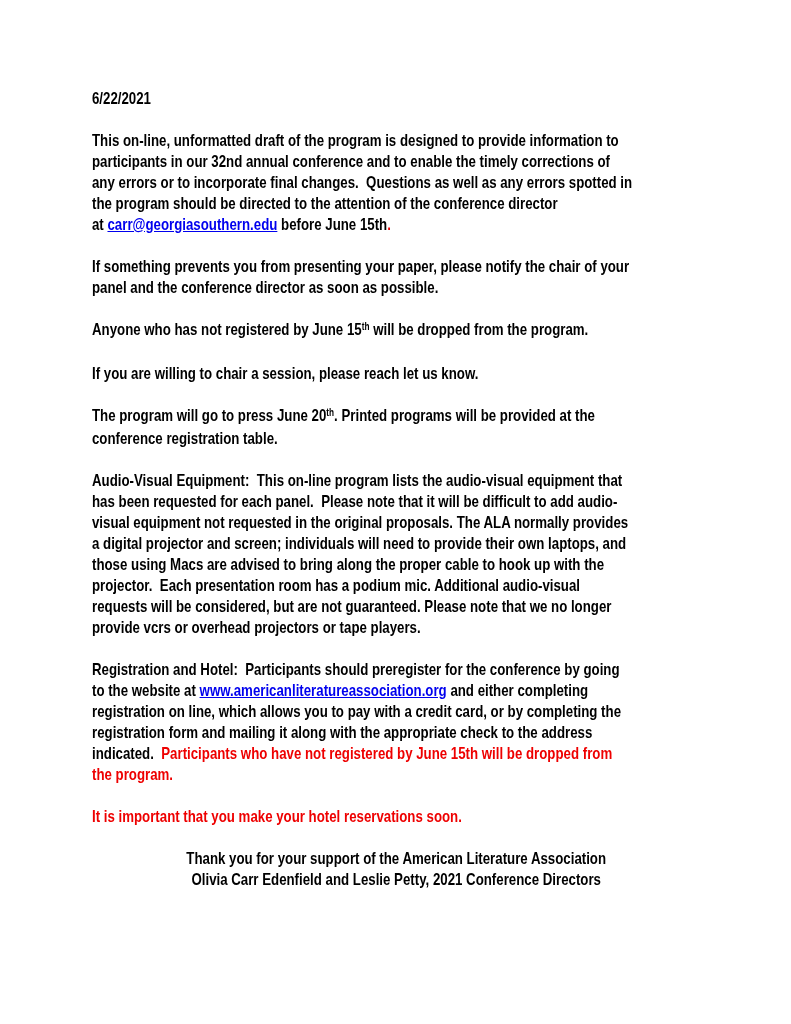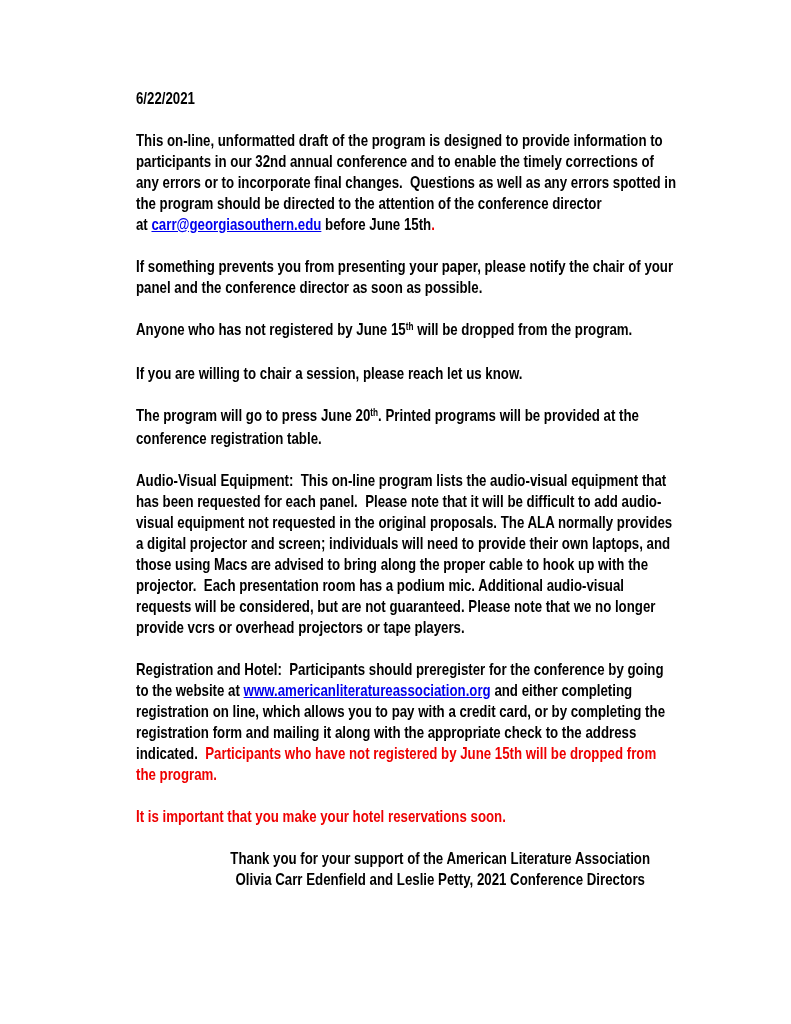--- a/index.html
+++ b/index.html
@@ -9,21 +9,20 @@
   }
   .page {
     position: relative;
     width: 663px;
     height: 1024px;
     background: var(--page-bg, #ffffff);
     overflow: hidden;
     font-family: "Liberation Sans", sans-serif;
     font-weight: bold;
     color: var(--text-color, #000000);
-    margin-left: 44px;
   }
   .doc-content {
     position: absolute;
     left: 92px;
     top: 88px;
     width: 780px;
     transform: scaleX(0.78);
     transform-origin: top left;
     font-size: 17px;
     line-height: 21px;

